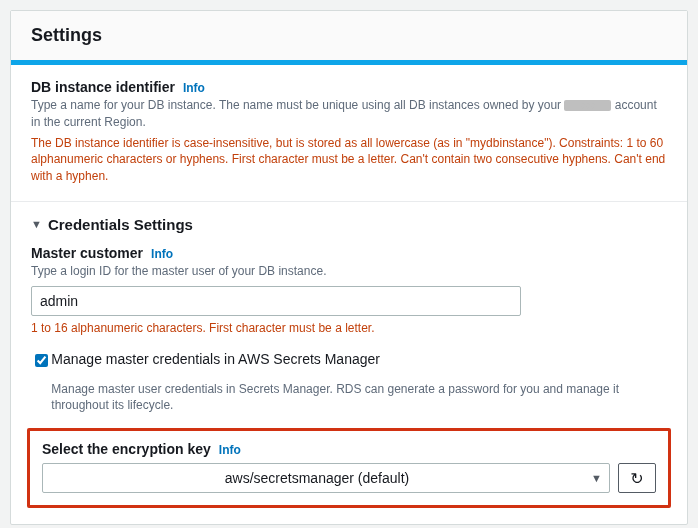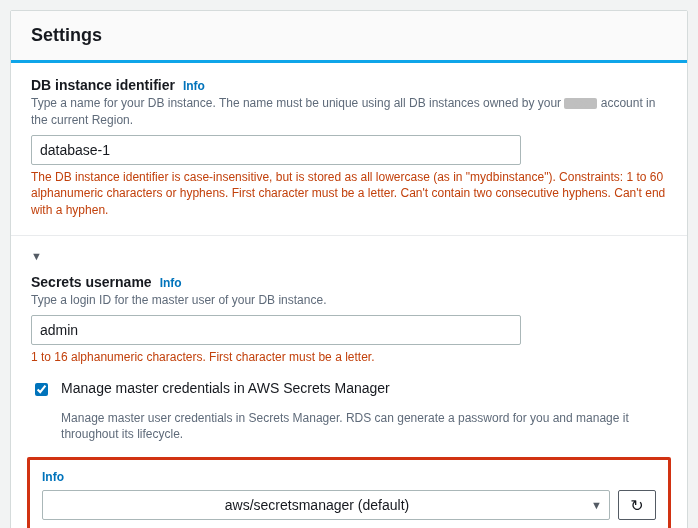--- a/index.html
+++ b/index.html
@@ -12,21 +12,21 @@
     background: #f2f3f3;
   }
   .panel {
     background: #fff;
     border: 1px solid #d5dbdb;
     border-radius: 2px;
     width: 678px;
   }
   .panel-header {
     padding: 14px 20px;
-    border-bottom: 3px solid #0ea5e9;
+    border-bottom: 5px solid #0ea5e9;
     background: #fafafa;
   }
   .panel-header h1 {
     margin: 0;
     font-size: 18px;
     font-weight: 700;
   }
   .section {
     padding: 14px 20px 16px 20px;
   }
@@ -80,21 +80,20 @@
     margin-bottom: 12px;
     cursor: pointer;
   }
   .caret-down {
     font-size: 11px;
     color: #545b64;
   }
   .checkbox-row {
     display: flex;
     align-items: flex-start;
-    gap: 10px;
     margin-top: 14px;
   }
   .checkbox-row input[type=checkbox] {
     width: 15px;
     height: 15px;
     margin-top: 2px;
     accent-color: #0073bb;
     cursor: pointer;
   }
   .checkbox-label {
@@ -153,68 +152,69 @@
     align-items: center;
     justify-content: center;
     font-size: 16px;
     color: #16191f;
   }
   .redact {
     background:#bfbfbf;
     color:#bfbfbf;
     border-radius:2px;
     font-size:10px;
-    padding:0 9px;
+    padding:0 16px;
   }
 </style>
 </head>
 <body>
 
 <div class="panel">
 
   <div class="panel-header">
     <h1>Settings</h1>
   </div>
 
   <div class="section">
     <div class="field-label-row">
       <span class="field-label">DB instance identifier</span>
       <span class="info-link">Info</span>
     </div>
     <div class="hint">
       <span>Type a name for your DB instance. The name must be unique using all DB instances owned by your </span><span class="redact">xxx</span><span> account in the current Region.</span>
     </div>
-    <input class="text-input" type="text" value="database-1" style="">
     <div class="constraint">The DB instance identifier is case-insensitive, but is stored as all lowercase (as in "mydbinstance"). Constraints: 1 to 60 alphanumeric characters or hyphens. First character must be a letter. Can't contain two consecutive hyphens. Can't end with a hyphen.</div>
   </div>
 
   <div class="section">
     <div class="collapsible-header">
       <span class="caret-down">▼</span>
+      <span>Credentials Settings</span>
     </div>
 
     <div class="field-label-row">
-      <span class="field-label">Secrets username</span>
+      <span class="field-label">Master customer</span>
       <span class="info-link">Info</span>
     </div>
     <div class="hint">Type a login ID for the master user of your DB instance.</div>
     <input class="text-input" type="text" value="admin" style="">
     <div class="constraint">1 to 16 alphanumeric characters. First character must be a letter.</div>
 
     <div class="checkbox-row">
       <input type="checkbox" checked="" style="">
       <div>
         <div class="checkbox-label">Manage master credentials in AWS Secrets Manager</div>
         <div class="checkbox-desc">Manage master user credentials in Secrets Manager. RDS can generate a password for you and manage it throughout its lifecycle.</div>
       </div>
     </div>
 
     
     <div class="highlight-box">
       <div class="field-label-row">
+        <span class="field-label">Select the encryption key</span>
         <span class="info-link">Info</span>
       </div>
       <div class="select-row">
         <div class="select-wrap">
           <button class="select-input" type="button">aws/secretsmanager (default)</button>
           <span class="select-caret">▼</span>
         </div>
         <button class="refresh-btn" type="button">
           <span>↻</span>
         </button>

